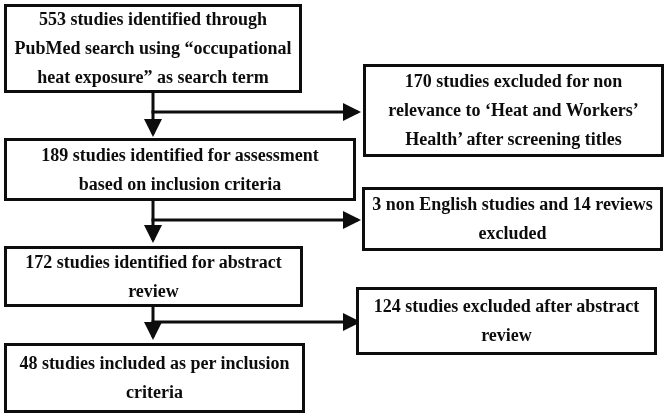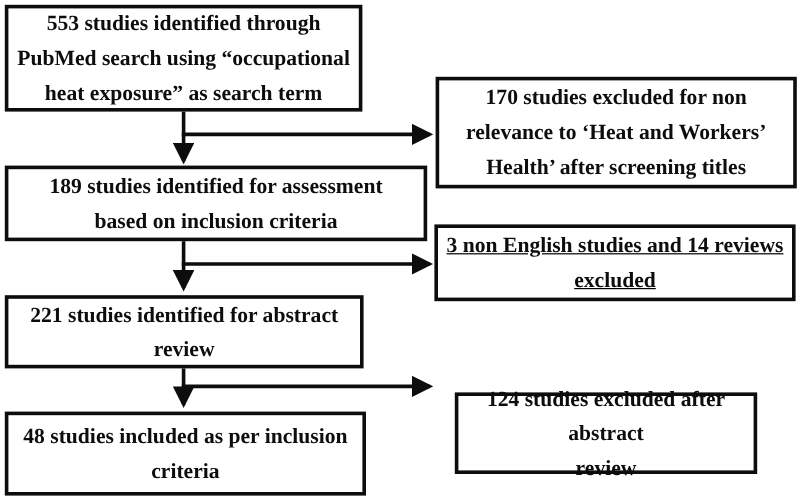--- a/index.html
+++ b/index.html
@@ -72,31 +72,31 @@
     <span class="box-text">170 studies excluded for non
 relevance to ‘Heat and Workers’
 Health’ after screening titles</span>
   </div>
 
   <div class="box" style="left:4px; top:138px; width:352px; height:63px;">
     <span class="box-text">189 studies identified for assessment
 based on inclusion criteria</span>
   </div>
 
-  <div class="box" style="left:362px; top:187px; width:301px; height:64px;text-decoration:underline;">
+  <div class="box" style="left:362px; top:187px; width:301px; height:64px;">
     <span class="box-text">3 non English studies and 14 reviews
 excluded</span>
   </div>
 
   <div class="box" style="left:4px; top:246px; width:299px; height:61px;">
-    <span class="box-text">221 studies identified for abstract
+    <span class="box-text">172 studies identified for abstract
 review</span>
   </div>
 
-  <div class="box" style="left:379px; top:287px; width:252px; height:68px;margin-top:40px;">
+  <div class="box" style="left:356px; top:287px; width:301px; height:68px;">
     <span class="box-text">124 studies excluded after abstract
 review</span>
   </div>
 
   <div class="box" style="left:4px; top:343px; width:301px; height:70px;">
     <span class="box-text">48 studies included as per inclusion
 criteria</span>
   </div>
 
 </div>

